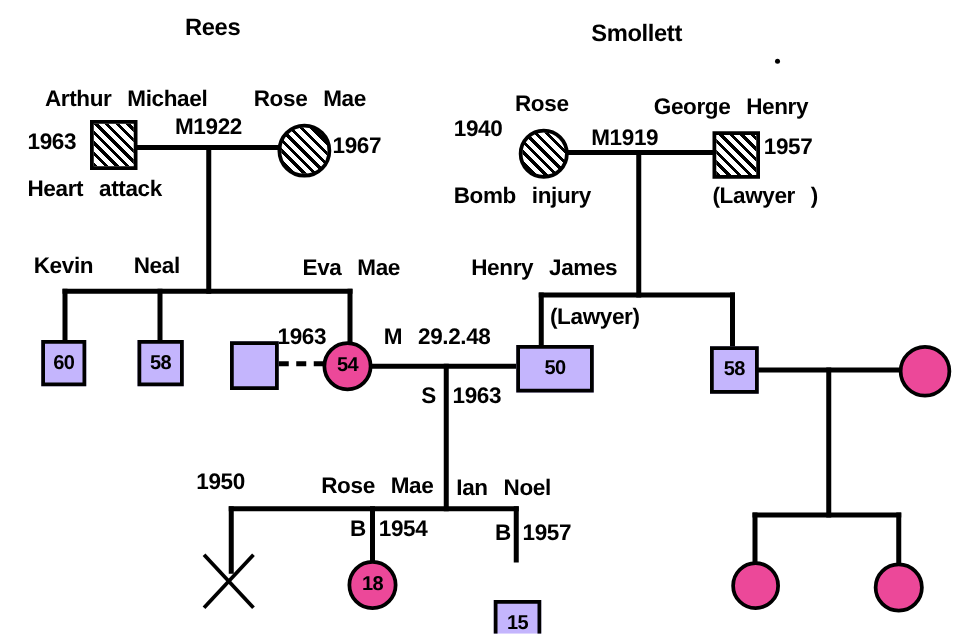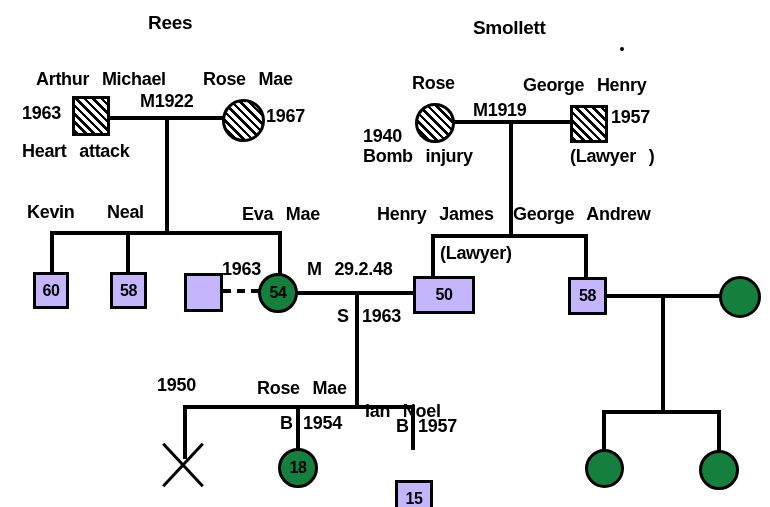--- a/index.html
+++ b/index.html
@@ -7,21 +7,21 @@
     position:relative; width:770px; height:507px; background:#ffffff;
     font-family:"Liberation Sans", sans-serif; font-weight:bold; color:#000;
     overflow:hidden;
   }
   .lbl { position:absolute; font-size:18px; white-space:nowrap; word-spacing:8px; letter-spacing:-0.3px; line-height:1; }
   .title { font-size:19px; }
   .hline { position:absolute; height:4px; background:#000; }
   .vline { position:absolute; width:4px; background:#000; }
   .dashline { position:absolute; border-top:4px dashed #000; height:0; }
   .sq { position:absolute; border:3px solid #000; background:#c4b5fd; display:flex; align-items:center; justify-content:center; font-size:16px; letter-spacing:-0.5px; box-sizing:border-box; }
-  .ci { position:absolute; border:3px solid #000; background:#15803d; border-radius:50%; display:flex; align-items:center; justify-content:center; font-size:16px; letter-spacing:-0.5px; box-sizing:border-box; }
+  .ci { position:absolute; border:3px solid #000; background:#ec4899; border-radius:50%; display:flex; align-items:center; justify-content:center; font-size:16px; letter-spacing:-0.5px; box-sizing:border-box; }
   .hatch { background:repeating-linear-gradient(45deg,#000 0,#000 2.5px,#fff 2.5px,#fff 6px); }
   .xmark { position:absolute; width:46px; height:46px; }
   .xmark::before,.xmark::after { content:""; position:absolute; top:50%; left:50%; width:58px; height:3px; background:#000; }
   .xmark::before { transform:translate(-50%,-50%) rotate(47deg); }
   .xmark::after  { transform:translate(-50%,-50%) rotate(-47deg); }
   .speck { position:absolute; width:4px; height:4px; background:#000; border-radius:50%; }
 </style>
 </head>
 <body>
 
@@ -39,21 +39,21 @@
   <span class="lbl" style="left:22px; top:142px;">Heart attack</span>
 
   <div class="hline" style="left:108px; top:116px; width:118px;"></div>
   <div class="vline" style="left:165px; top:118px; height:117px;"></div>
   <div class="sq hatch" style="left:72px; top:96px; width:38px; height:40px;"></div>
   <div class="ci hatch" style="left:222px; top:99px; width:43px; height:43px;"></div>
 
   <span class="lbl" style="left:412px; top:74px;">Rose</span>
   <span class="lbl" style="left:523px; top:76px;">George Henry</span>
   <span class="lbl" style="left:473px; top:101px;">M1919</span>
-  <span class="lbl" style="left:363px; top:127px;">1940</span>
+  <span class="lbl" style="left:363px; top:94px;">1940</span>
   <span class="lbl" style="left:611px; top:108px;">1957</span>
   <span class="lbl" style="left:363px; top:147px;">Bomb injury</span>
   <span class="lbl" style="left:570px; top:147px;">(Lawyer )</span>
 
   <div class="hline" style="left:453px; top:120px; width:119px;"></div>
   <div class="vline" style="left:509px; top:122px; height:116px;"></div>
   <div class="ci hatch" style="left:415px; top:103px; width:40px; height:40px;"></div>
   <div class="sq hatch" style="left:570px; top:105px; width:38px; height:38px;"></div>
 
   <span class="lbl" style="left:27px; top:203px;">Kevin</span>
@@ -79,41 +79,40 @@
       <span>54</span>
     </div>
 
   <span class="lbl" style="left:307px; top:260px;">M 29.2.48</span>
   <span class="lbl" style="left:337px; top:307px;">S</span>
   <span class="lbl" style="left:362px; top:307px;">1963</span>
   <div class="hline" style="left:296px; top:291px; width:117px;"></div>
   <div class="vline" style="left:355px; top:291px; height:118px;"></div>
 
   <span class="lbl" style="left:377px; top:205px;">Henry James</span>
-  <span class="lbl" style="left:513px; top:205px;">George Andrew</span>
   <span class="lbl" style="left:440px; top:244px;">(Lawyer)</span>
 
   <div class="hline" style="left:431px; top:234px; width:157px;"></div>
   <div class="vline" style="left:431px; top:234px; height:44px;"></div>
   <div class="vline" style="left:584px; top:234px; height:45px;"></div>
 
   <div class="sq" style="left:413px; top:276px; width:62px; height:38px;">
       <span>50</span>
     </div>
   <div class="sq" style="left:568px; top:277px; width:39px; height:38px;">
       <span>58</span>
     </div>
 
   <div class="hline" style="left:605px; top:294px; width:116px;"></div>
   <div class="vline" style="left:661px; top:294px; height:120px;"></div>
   <div class="ci" style="left:719px; top:276px; width:42px; height:42px;"></div>
 
   <span class="lbl" style="left:157px; top:376px;">1950</span>
   <span class="lbl" style="left:257px; top:379px;">Rose Mae</span>
-  <span class="lbl" style="left:365px; top:402px;">Ian Noel</span>
+  <span class="lbl" style="left:365px; top:381px;">Ian Noel</span>
 
   <div class="hline" style="left:183px; top:405px; width:232px;"></div>
   <div class="vline" style="left:183px; top:405px; height:54px;"></div>
   <div class="vline" style="left:296px; top:405px; height:45px;"></div>
   <div class="vline" style="left:411px; top:405px; height:45px;"></div>
 
   <span class="lbl" style="left:280px; top:414px;">B</span>
   <span class="lbl" style="left:303px; top:414px;">1954</span>
   <span class="lbl" style="left:396px; top:417px;">B</span>
   <span class="lbl" style="left:418px; top:417px;">1957</span>

